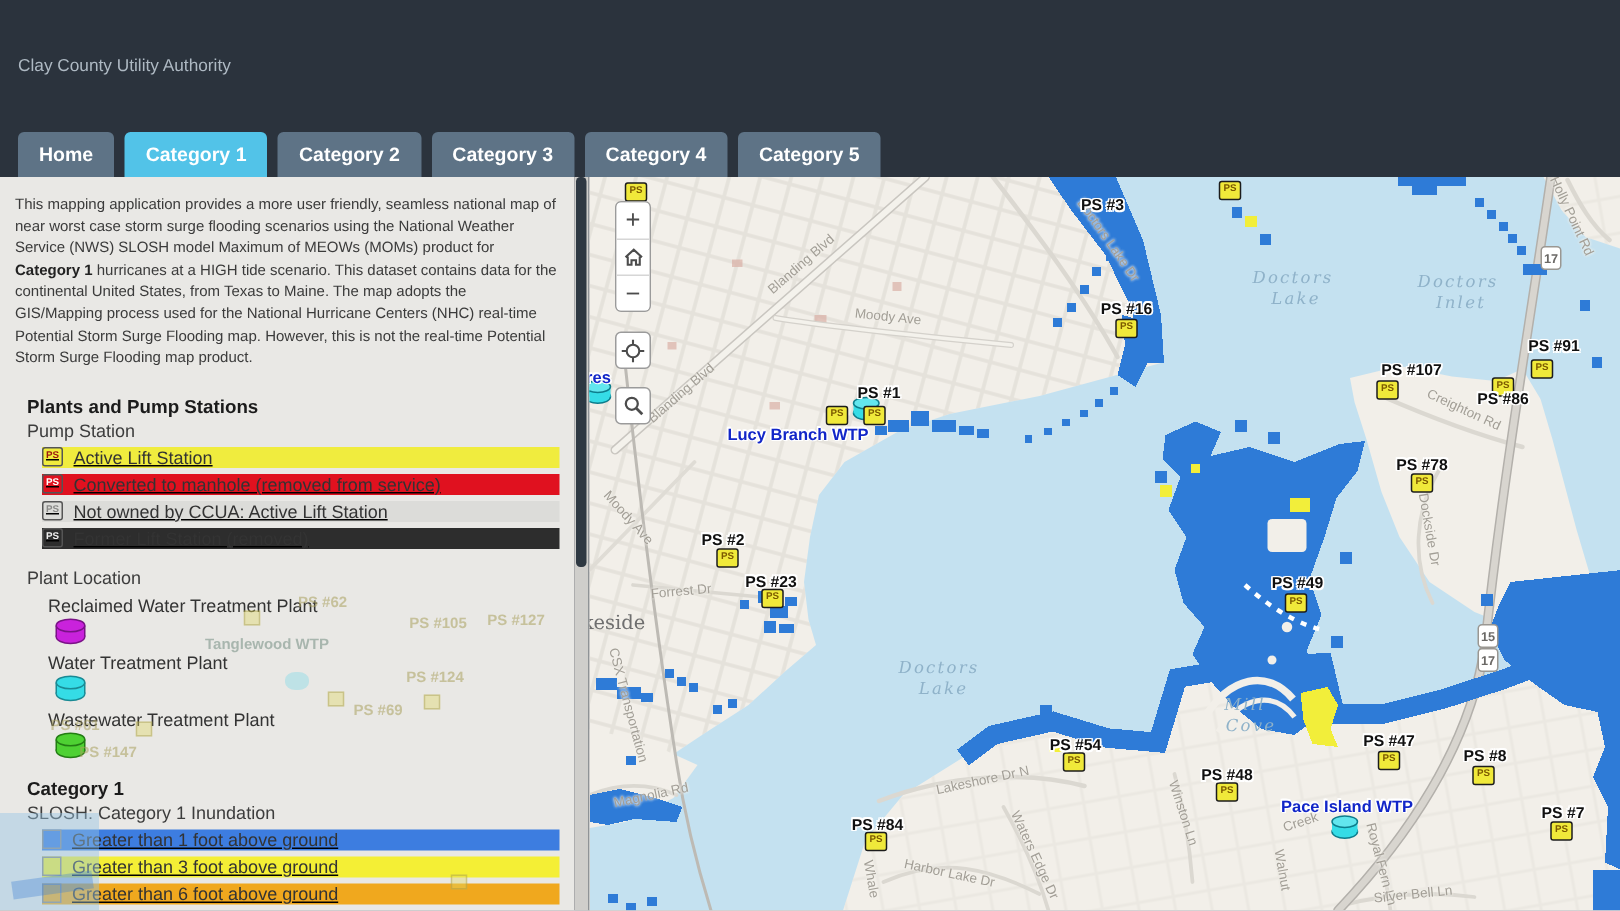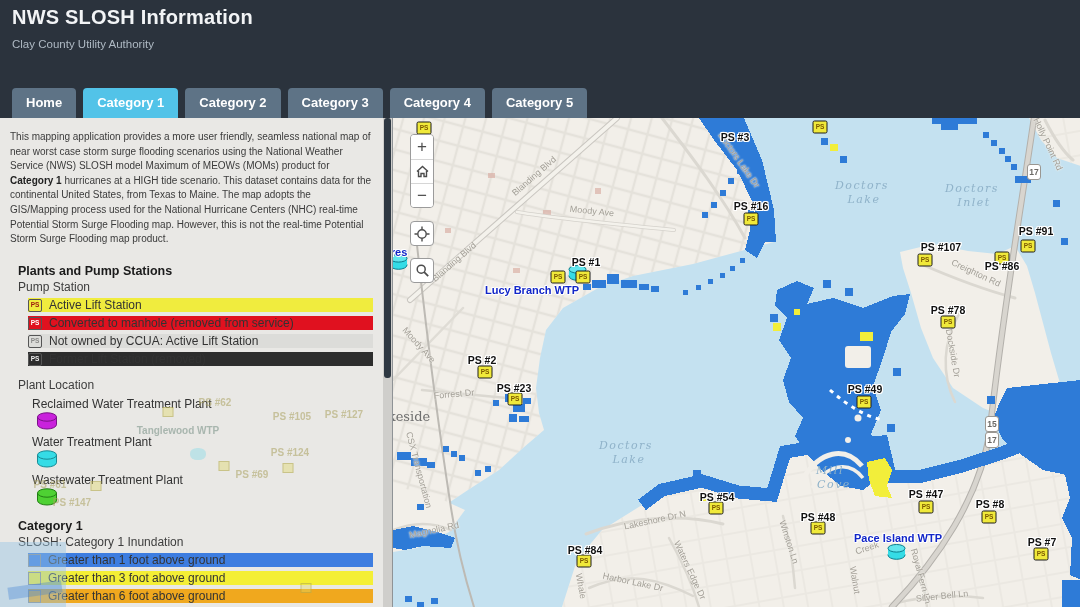--- a/index.html
+++ b/index.html
@@ -19,21 +19,21 @@
 
   
   #content { position:absolute; top:118px; left:0; width:1080px; height:489px; display:flex; }
 
   
   #sidebar { position:relative; width:383px; height:489px; background:#e9e8e5; overflow:hidden; padding:12px 10px 0 10px; }
   .desc { font-size:10px; line-height:14.6px; color:#3b3b3b; width:362px; }
   .desc b { color:#222; }
   .leg-h1 { margin-top:17px; font-size:12.5px; font-weight:bold; color:#1b1b1b; margin-left:8px; }
   .leg-h2 { font-size:12px; color:#3d3d3d; margin-left:8px; margin-top:2px; }
-  .leg-row { display:flex; align-items:flex-end; margin-left:18px; margin-top:4px; }
+  .leg-row { display:flex; align-items:flex-start; margin-left:18px; margin-top:4px;text-decoration:underline; }
   .leg-row .lbl { font-size:12px; color:#333; margin-left:7px; }
   .psmk { width:14px; height:13px; border:1px solid #555; border-radius:2px; display:flex; align-items:center; justify-content:center; flex:0 0 auto; }
   .pst { font-size:6.5px; font-weight:bold; line-height:1; }
   .ps-yellow { background:#f0ec3e; border-color:#8a8a33; } .ps-yellow .pst{ color:#9b1710; }
   .ps-red { background:#e0111f; border-color:#7e0a10; } .ps-red .pst{ color:#fff; }
   .ps-dark { background:#2d2d2d; border-color:#111; } .ps-dark .pst{ color:#eee; }
   .ps-gray { background:#dcdcd9; border-color:#9a9a97; } .ps-gray .pst{ color:#8a8a88; }
   .plant-item { margin-left:22px; margin-top:5px; }
   .plant-item .lbl { font-size:12px; color:#333; }
   .plant-item svg { display:block; margin-left:4px; margin-top:1px; }
@@ -82,21 +82,20 @@
   .ctrl-single { position:absolute; left:17px; width:24px; height:25px; background:#fff; border:1px solid #9b9b9b;
       border-radius:4px; display:flex; align-items:center; justify-content:center; cursor:pointer; }
   #ctrl-locate { top:103px; } #ctrl-search { top:140px; }
 </style>
 </head>
 <body>
 
 <div id="app">
 
   <div id="header">
-    <div class="app-title">NWS SLOSH Information</div>
     <div class="app-subtitle">Clay County Utility Authority</div>
     <div id="tabbar">
 
     <div class="tab">Home</div>
         <div class="tab active">Category 1</div>
         <div class="tab">Category 2</div>
         <div class="tab">Category 3</div>
         <div class="tab">Category 4</div>
         <div class="tab">Category 5</div>
       </div>

